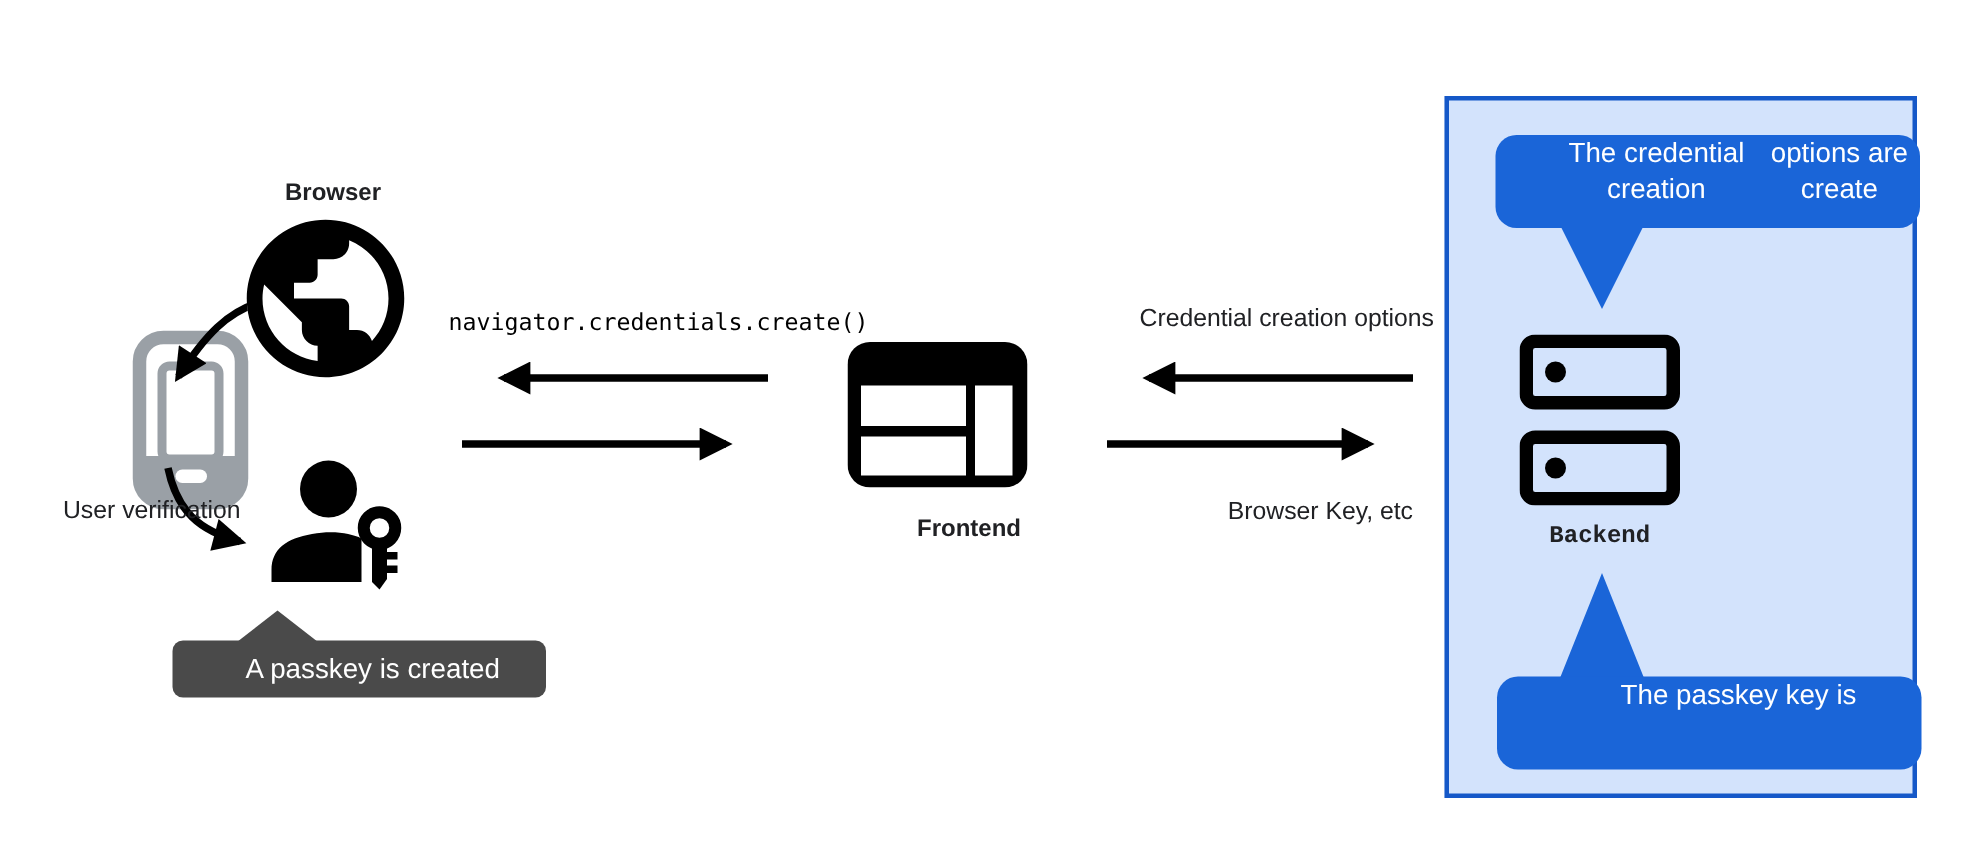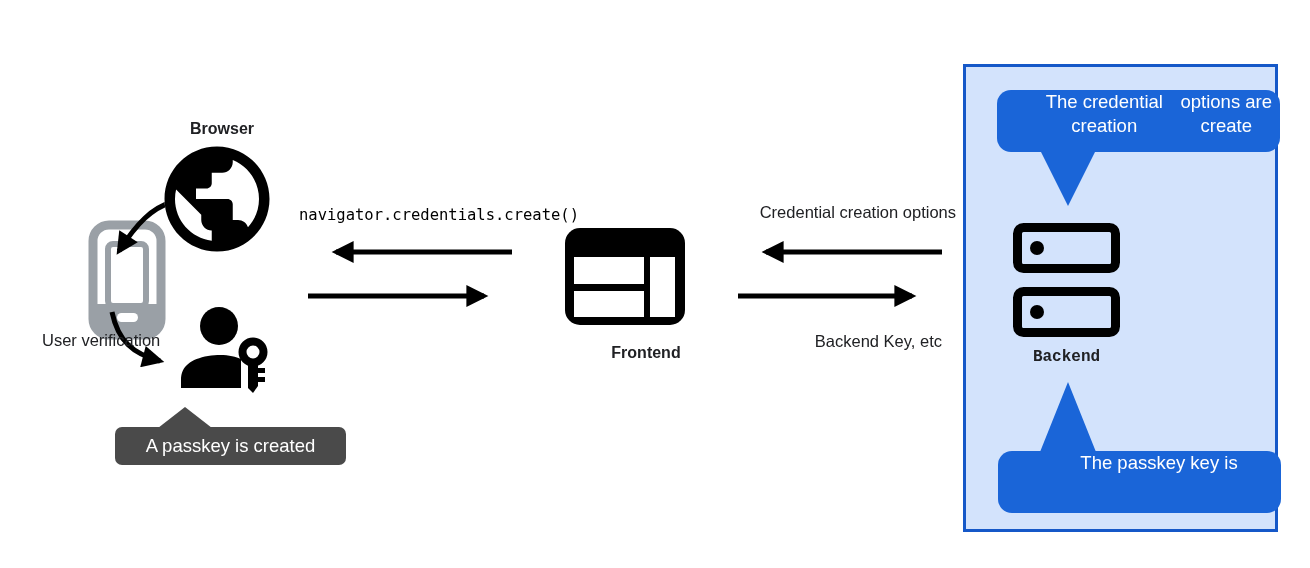--- a/index.html
+++ b/index.html
@@ -98,30 +98,30 @@
   <svg class="abs" style="left:178px;top:303px;" width="96" height="92" viewBox="0 0 96 92">
     <circle cx="41" cy="23" r="19" class="ink-fill"></circle>
     <path class="ink-fill" d="M3,85 L3,77 C3,63 13,56 30,53 C44,50.5 56,52.5 63,56 L63,85 Z"></path>
     <circle cx="75" cy="49" r="10.5" fill="none" class="ink-stroke" stroke-width="8"></circle>
     <path class="ink-fill" d="M70,58 L80,58 L80,83 L75,90 L70,85 Z"></path>
     <rect x="80" y="65" width="7" height="5" class="ink-fill"></rect>
     <rect x="80" y="74" width="7" height="5" class="ink-fill"></rect>
   </svg>
 
   <div class="abs tri tri-up-gray" style="left:158px;top:407px;"></div>
-  <div class="abs tooltip" style="left:115px;top:427px;width:231px;height:38px;">
+  <div class="abs tooltip" style="left:115px;top:427px;width:231px;height:38px;padding-left:18px;">
     <span>A passkey is created</span>
   </div>
 
   <div class="abs code" style="left:292px;top:206px;width:294px;">navigator.credentials.create()</div>
 
   <svg class="abs" style="left:565px;top:228px;" width="120" height="97" viewBox="0 0 120 97">
     <rect width="120" height="97" rx="15" class="ink-fill"></rect>
     <rect x="9" y="29" width="70" height="27" fill="#ffffff"></rect>
     <rect x="9" y="63" width="70" height="26" fill="#ffffff"></rect>
     <rect x="85" y="29" width="25" height="60" fill="#ffffff"></rect>
   </svg>
   <div class="abs bold-lbl" style="left:586px;top:344px;width:120px;">Frontend</div>
 
   <div class="abs lbl" style="left:722px;top:203px;width:234px;">Credential creation options</div>
-  <div class="abs lbl" style="left:736px;top:332px;width:206px;">Backend Key, etc</div>
+  <div class="abs lbl" style="left:736px;top:332px;width:206px;">Browser Key, etc</div>
 
 </div>
 
 </body></html>

